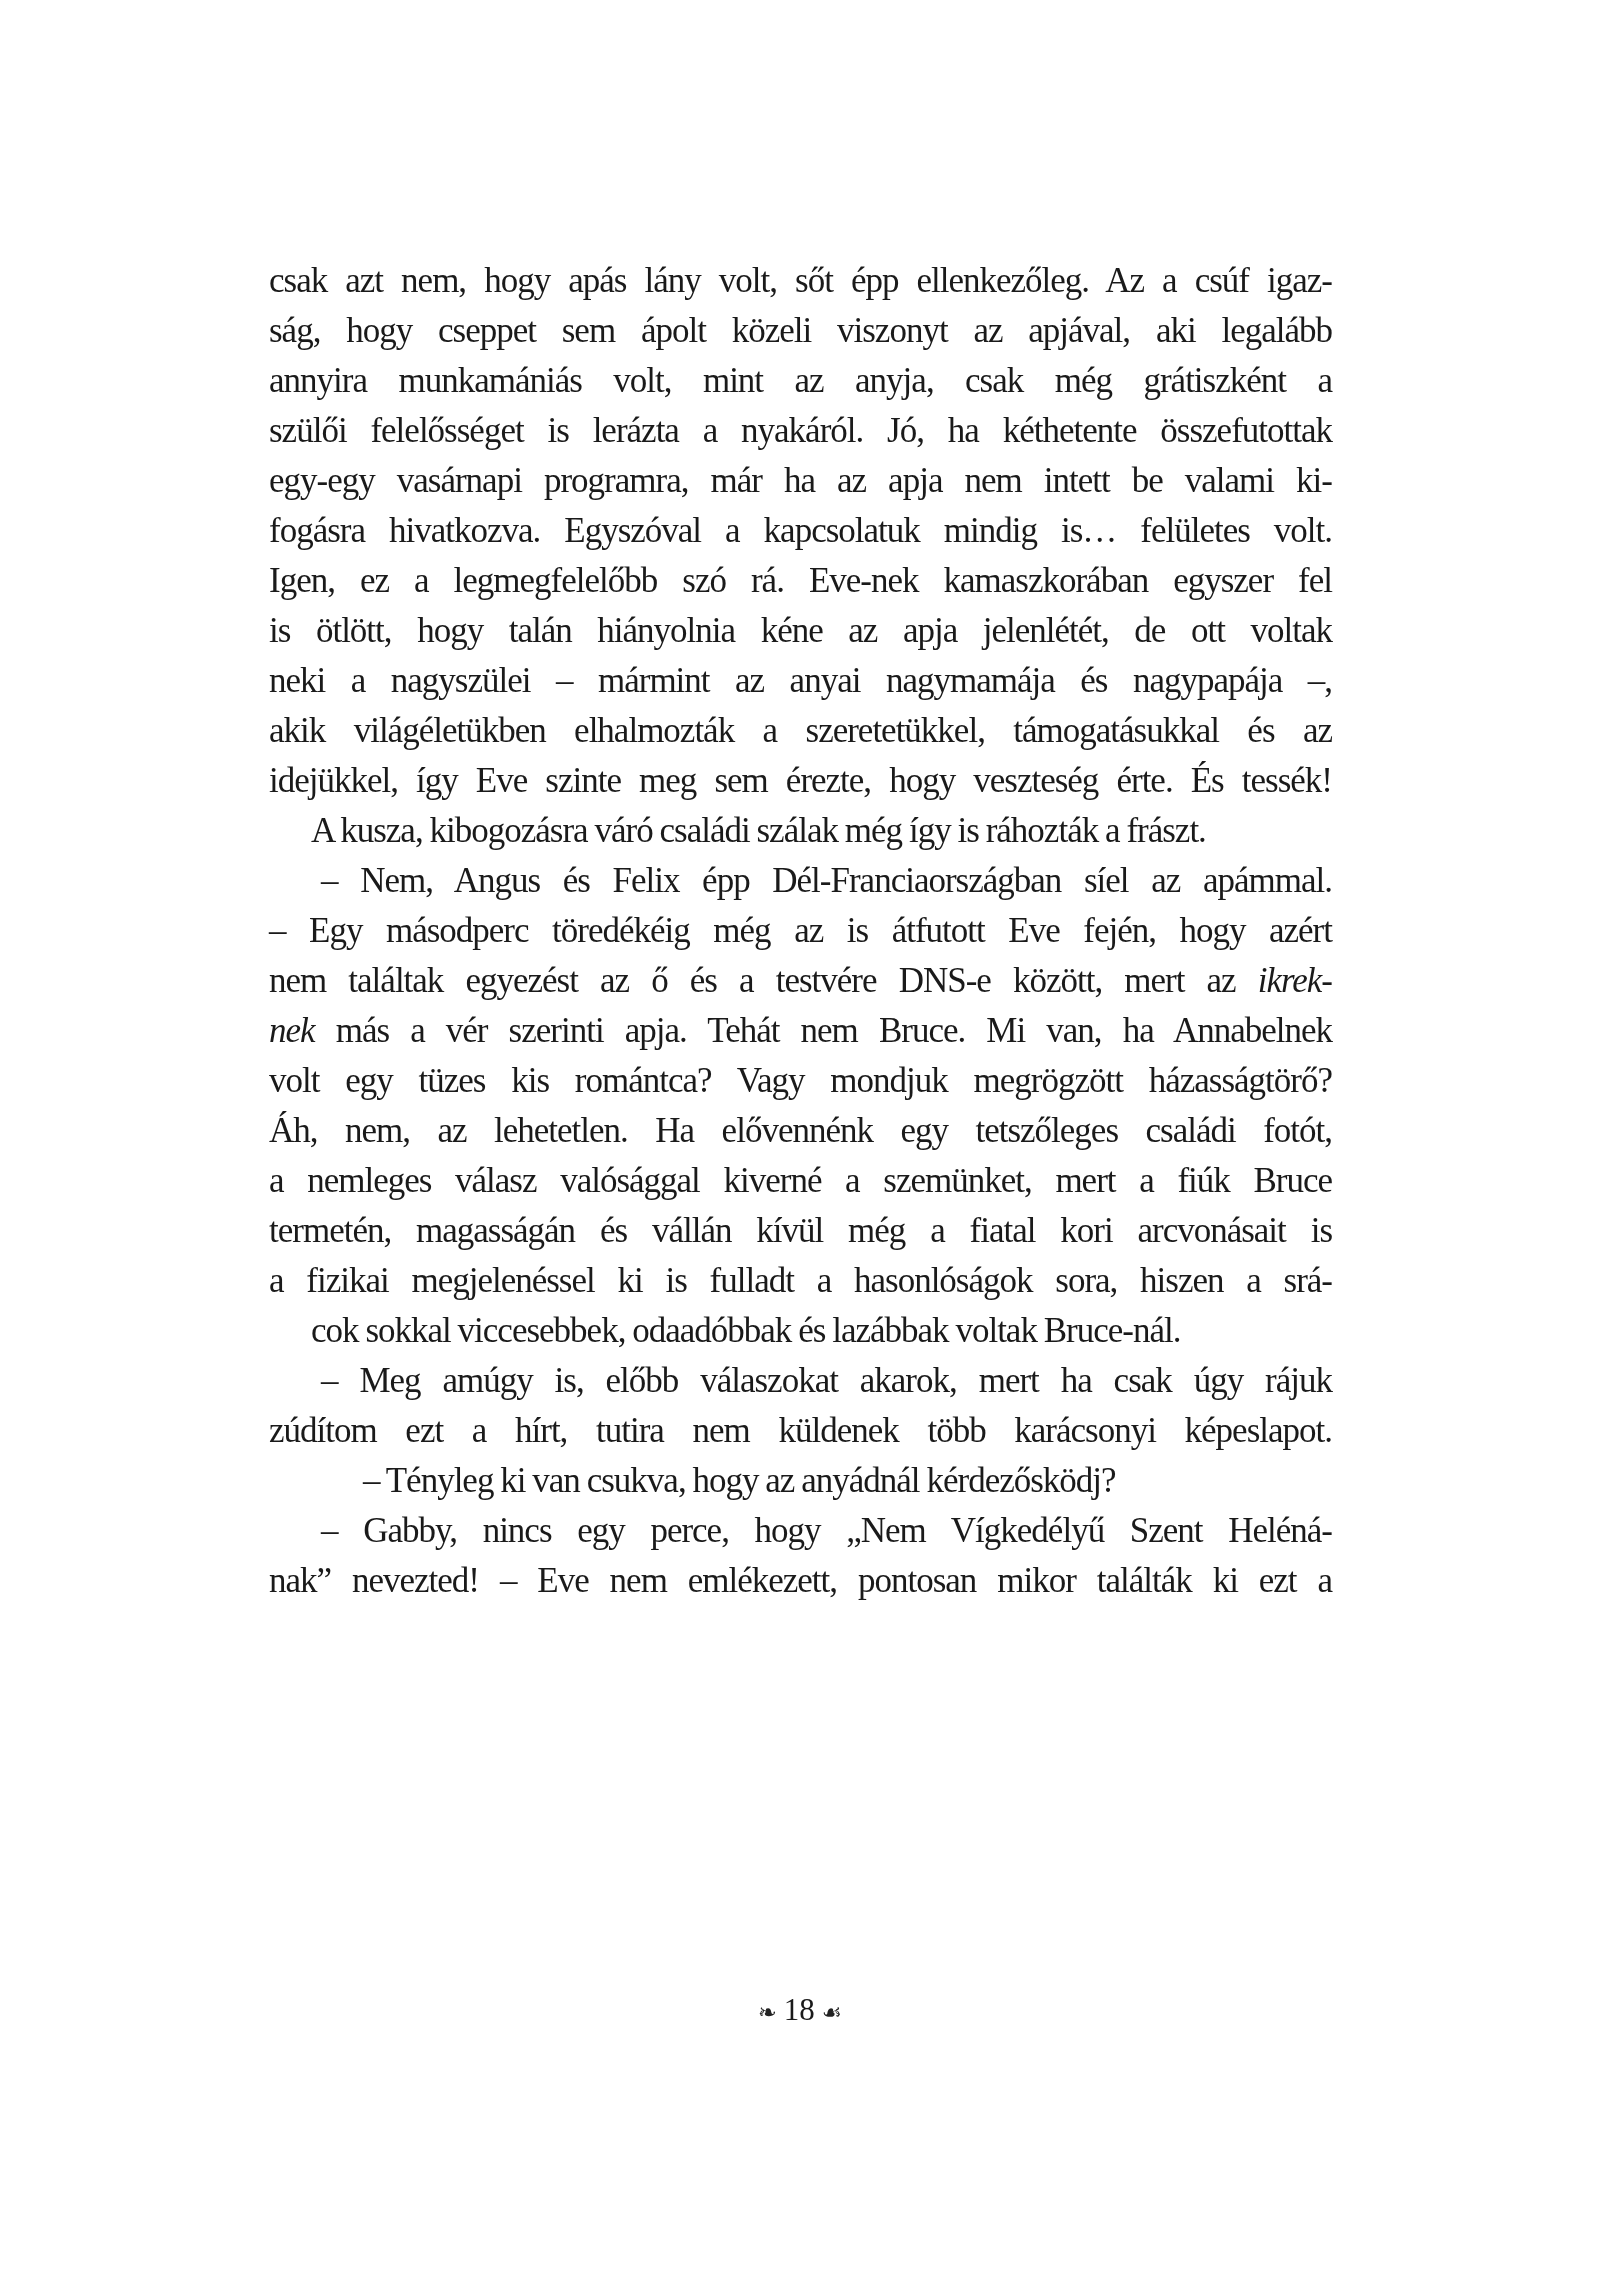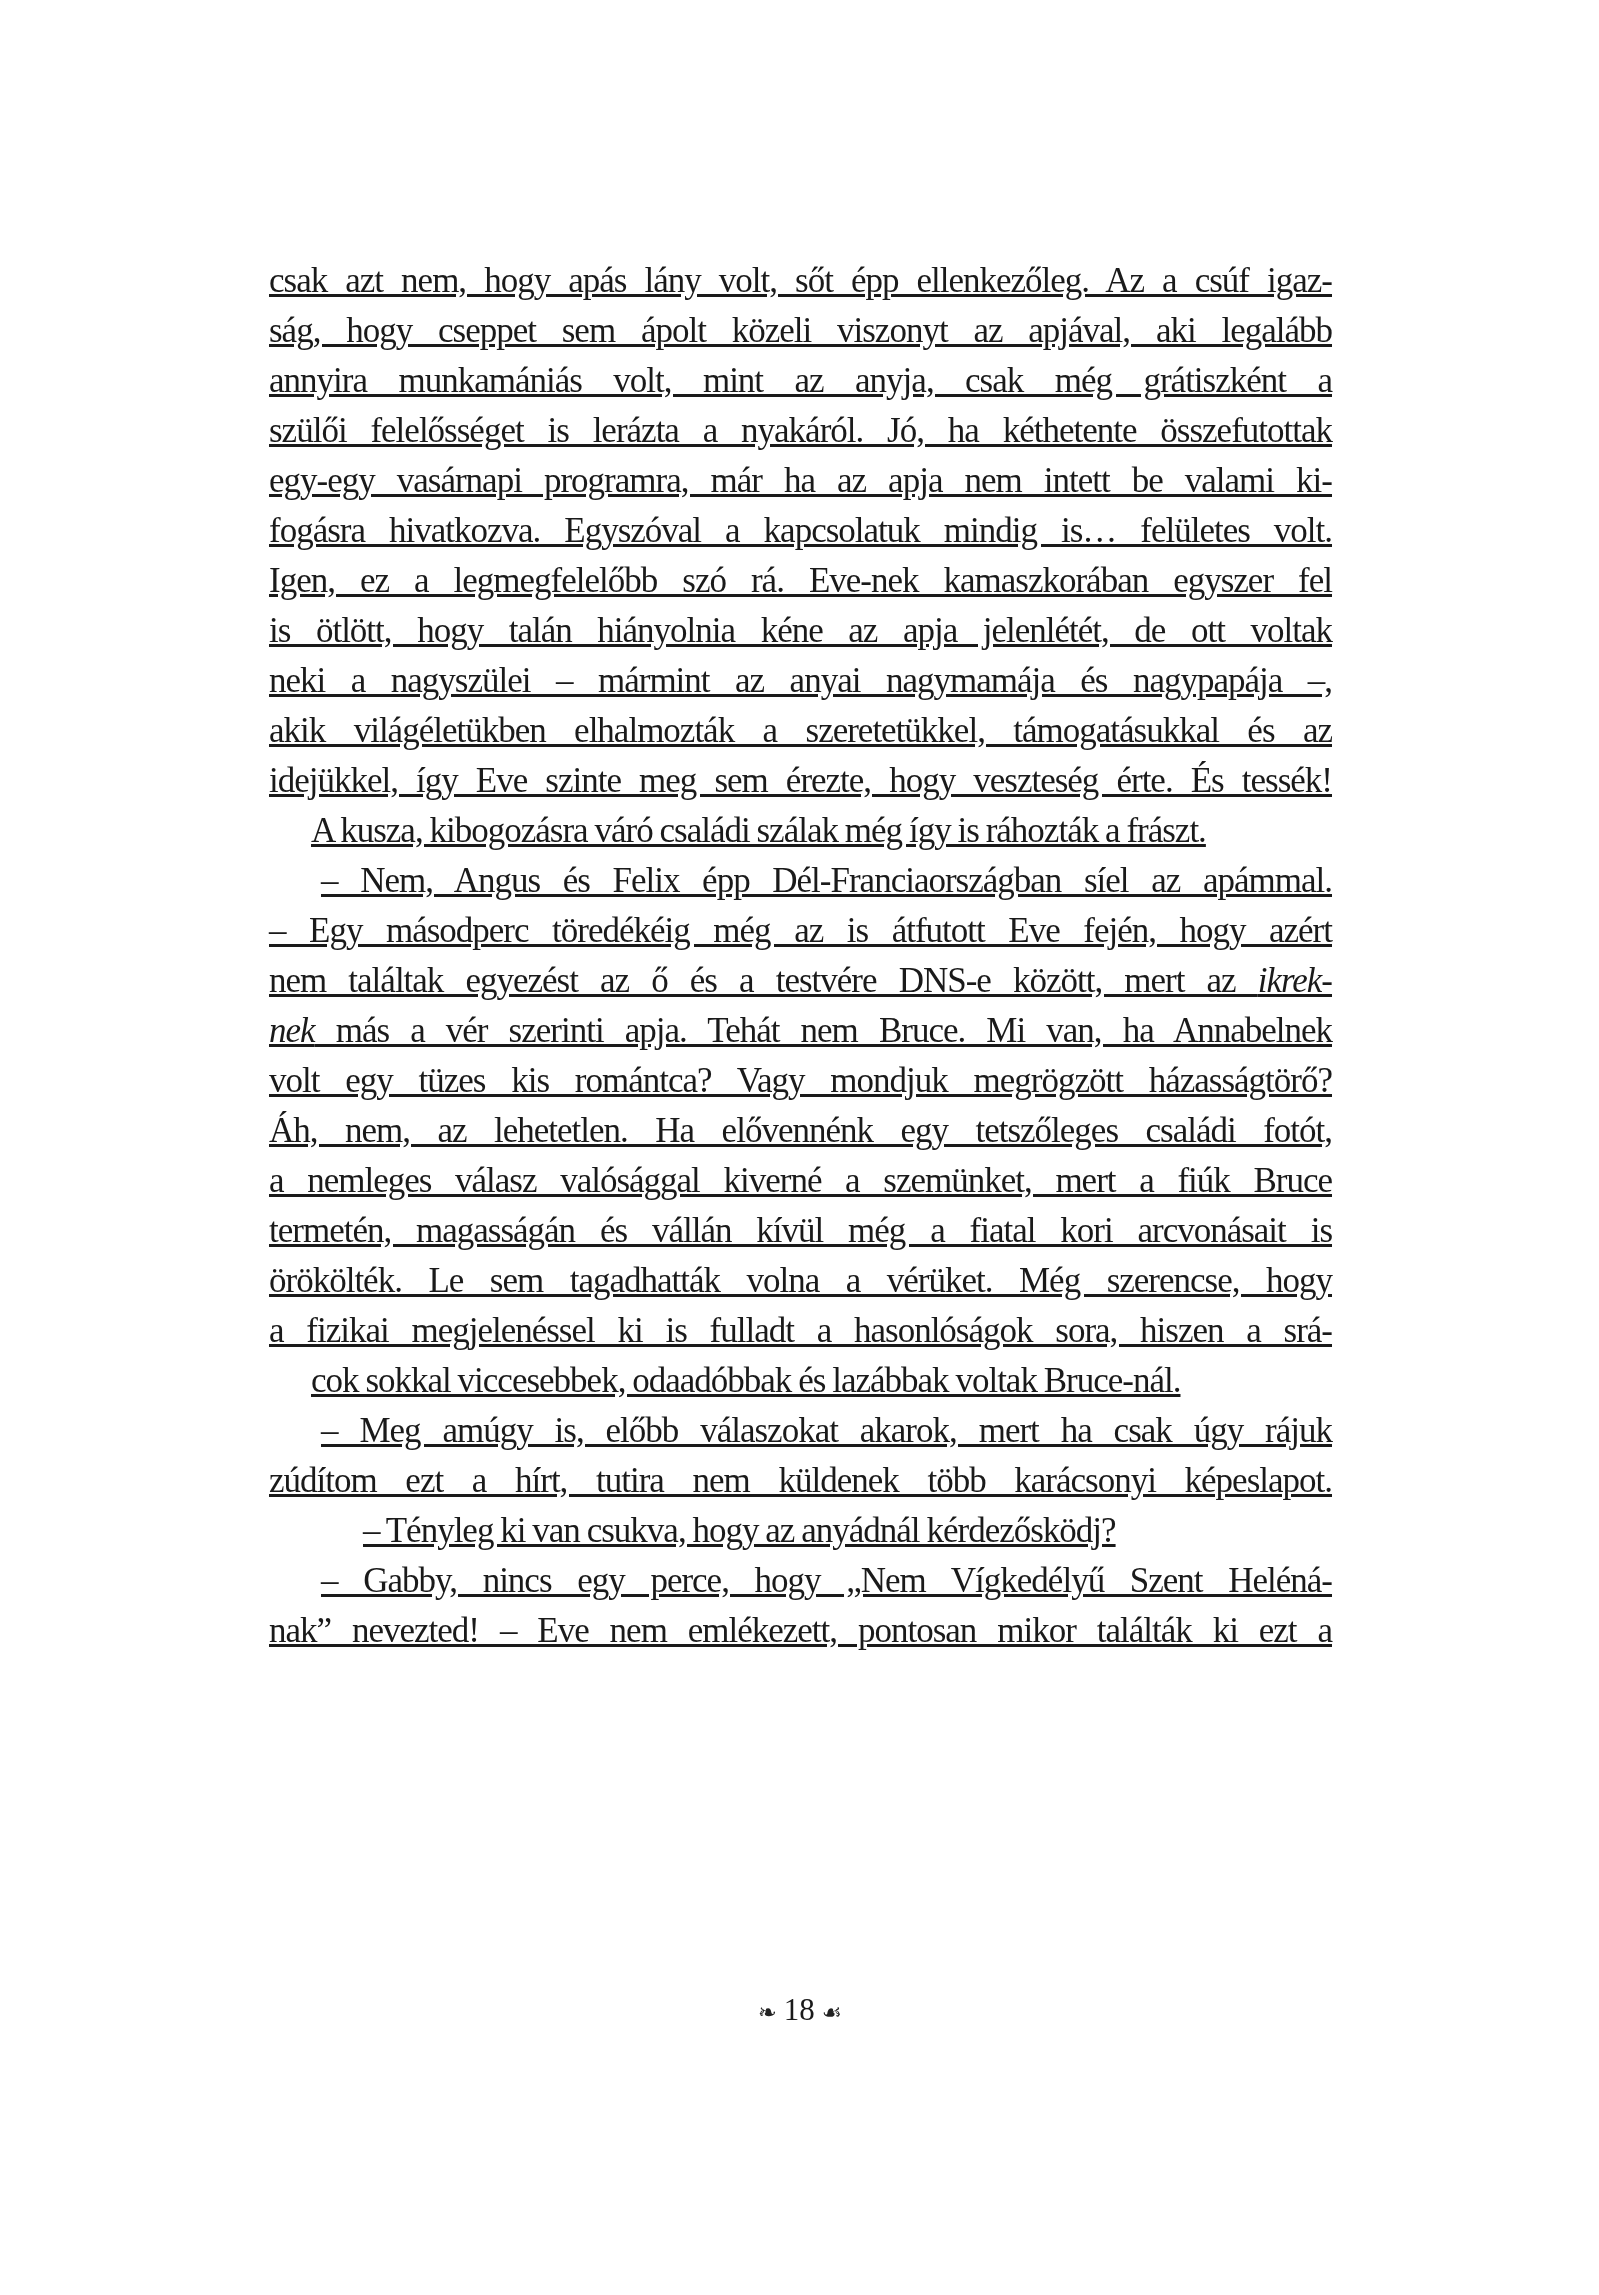--- a/index.html
+++ b/index.html
@@ -17,21 +17,20 @@
     word-spacing: -0.9px;
   }
   .line {
     display: block;
     height: 50px;
     line-height: 50px;
     white-space: nowrap;
     text-align: justify;
     text-align-last: justify;
     overflow: visible;
-    text-decoration: underline;
   }
   .line.last { text-align-last: left; margin-left: 42px; }
   .line.indent { padding-left: 52px; }
   .line em { font-style: italic; }
   .footer {
     position: absolute;
     left: 0; width: 1600px;
     top: 1992px;
     text-align: center;
     font-family: "Liberation Serif", "DejaVu Serif", serif;
@@ -58,21 +57,20 @@
     <span class="line">idejükkel, így Eve szinte meg sem érezte, hogy veszteség érte. És tessék!</span>
     <span class="line last">A kusza, kibogozásra váró családi szálak még így is ráhozták a frászt.</span>
     <span class="line indent">– Nem, Angus és Felix épp Dél-Franciaországban síel az apámmal.</span>
     <span class="line">– Egy másodperc töredékéig még az is átfutott Eve fején, hogy azért</span>
     <span class="line"><span>nem találtak egyezést az ő és a testvére DNS-e között, mert az </span><em>ikrek-</em></span>
     <span class="line"><em>nek</em><span> más a vér szerinti apja. Tehát nem Bruce. Mi van, ha Annabelnek</span></span>
     <span class="line">volt egy tüzes kis romántca? Vagy mondjuk megrögzött házasságtörő?</span>
     <span class="line">Áh, nem, az lehetetlen. Ha elővennénk egy tetszőleges családi fotót,</span>
     <span class="line">a nemleges válasz valósággal kiverné a szemünket, mert a fiúk Bruce</span>
     <span class="line">termetén, magasságán és vállán kívül még a fiatal kori arcvonásait is</span>
-    <span class="line">örökölték. Le sem tagadhatták volna a vérüket. Még szerencse, hogy</span>
     <span class="line">a fizikai megjelenéssel ki is fulladt a hasonlóságok sora, hiszen a srá-</span>
     <span class="line last">cok sokkal viccesebbek, odaadóbbak és lazábbak voltak Bruce-nál.</span>
     <span class="line indent">– Meg amúgy is, előbb válaszokat akarok, mert ha csak úgy rájuk</span>
     <span class="line">zúdítom ezt a hírt, tutira nem küldenek több karácsonyi képeslapot.</span>
     <span class="line indent last">– Tényleg ki van csukva, hogy az anyádnál kérdezősködj?</span>
     <span class="line indent">– Gabby, nincs egy perce, hogy „Nem Vígkedélyű Szent Heléná-</span>
     <span class="line">nak” nevezted! – Eve nem emlékezett, pontosan mikor találták ki ezt a</span>
   </div>
 
   <div class="footer">

